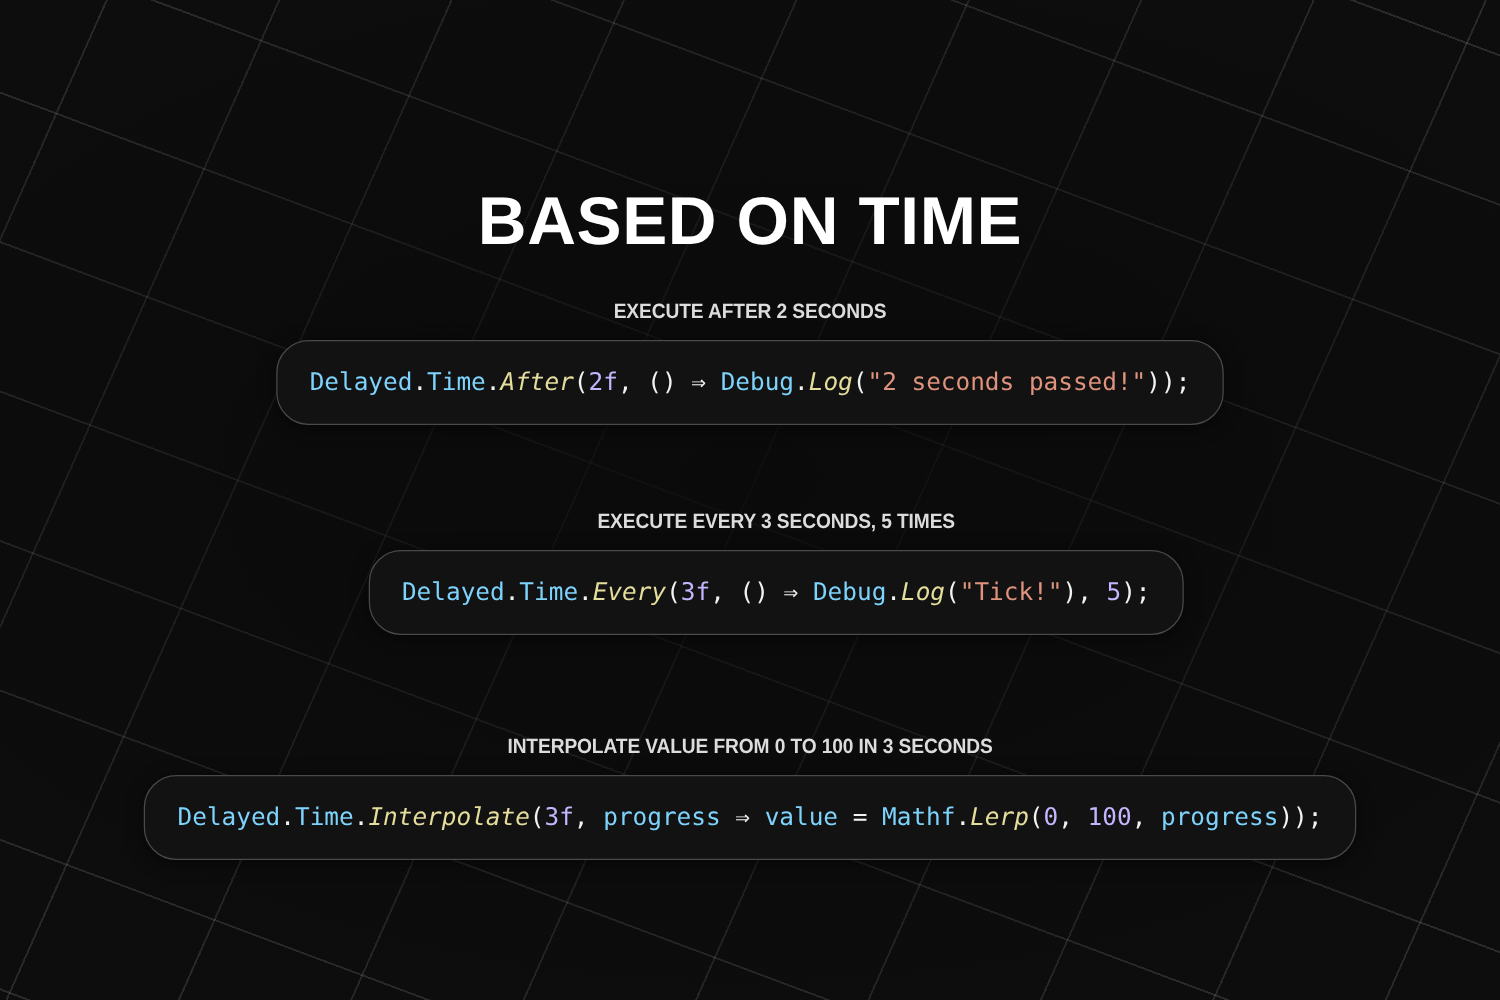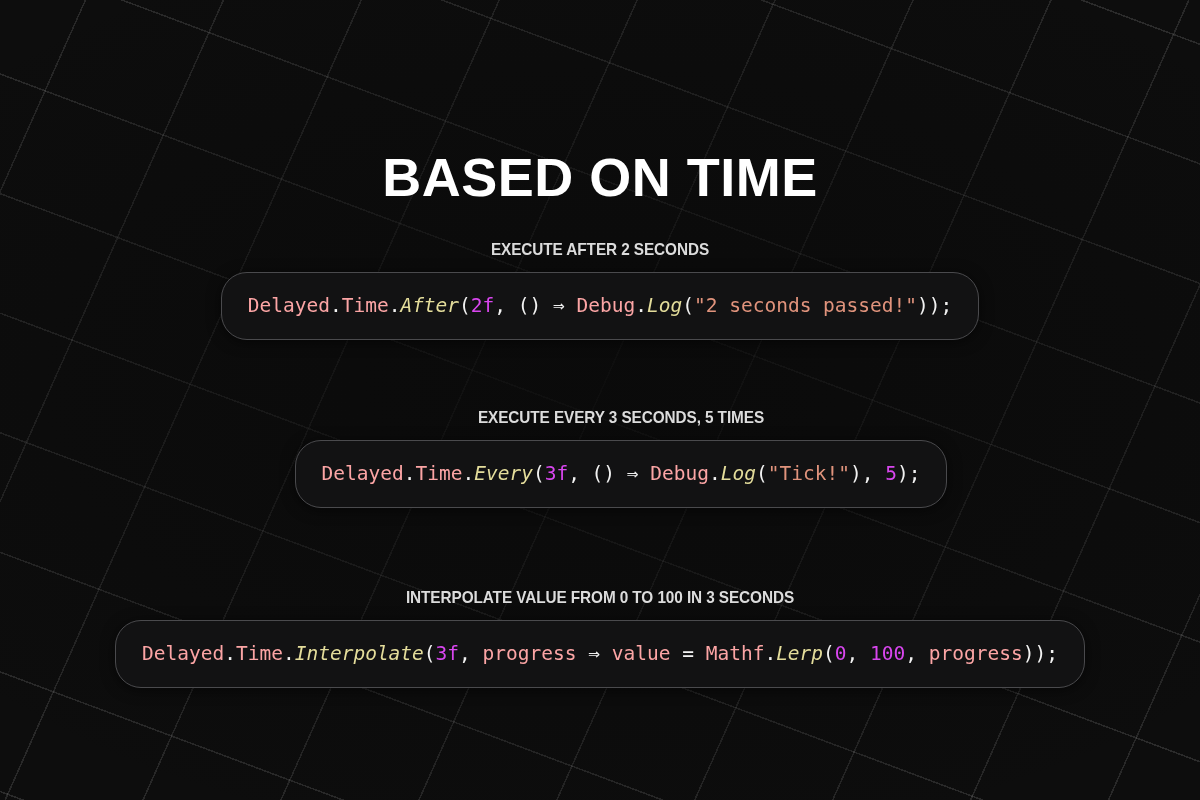--- a/index.html
+++ b/index.html
@@ -122,23 +122,23 @@
   .code-line {
     font-family: "DejaVu Sans Mono", monospace;
     font-size: 19.5px;
     line-height: 1;
     white-space: nowrap;
     letter-spacing: 0px;
   }
 
   
   .tok-punct  { color: #f2f2f2; }
-  .tok-ident  { color: #fca5a5; }
+  .tok-ident  { color: #7dd3fc; }
   .tok-method { color: #e4dd9b; font-style: italic; }
-  .tok-num    { color: #d946ef; }
+  .tok-num    { color: #c4b5fd; }
   .tok-string { color: #e0937c; }
   .tok-arrow  { color: #f0f0f0; }
   .tok-op     { color: #f2f2f2; }
 </style>
 </head>
 <body>
 
 <div id="bg-grid">
   <div class="grid-family grid-shallow"></div>
   <div class="grid-family grid-steep"></div>

